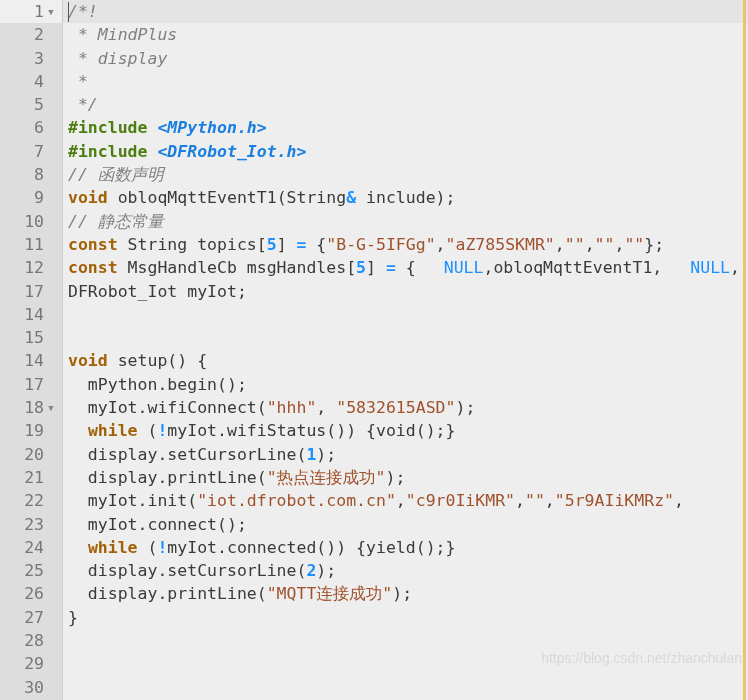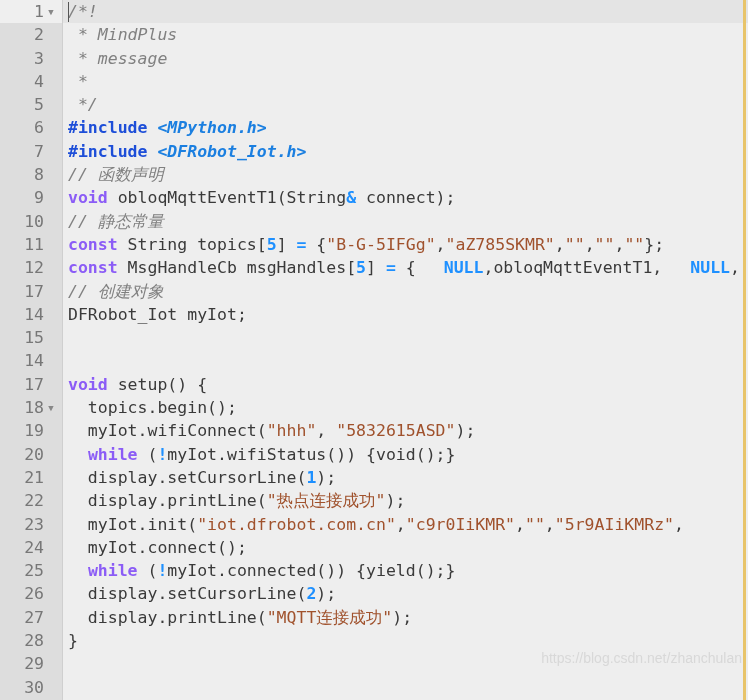--- a/index.html
+++ b/index.html
@@ -86,28 +86,28 @@
     padding-left: 5px;
     box-sizing: border-box;
     color: #444444;
     overflow: hidden;
   }
   .code-row.active {
     background: #e4e4e4;
   }
 
   
-  .t-kw      { color: #8b5cf6; font-weight: bold; }
-  .t-pre     { color: #1d4ed8; font-weight: bold; text-align: right; }
+  .t-kw      { color: #a16207; font-weight: bold; }
+  .t-pre     { color: #4d7c0f; font-weight: bold; text-align: right; }
   .t-inc     { color: #1b7fe0; font-weight: bold; font-style: italic; }
   .t-str     { color: #a0522d; }
   .t-num     { color: #1e90ff; font-weight: bold; }
   .t-op      { color: #1e90ff; font-weight: bold; }
   .t-cmt     { color: #808080; font-style: italic; }
-  .t-const   { color: #1e90ff; font-weight: bold; padding-left: 28px; }
+  .t-const   { color: #1e90ff; font-weight: normal; padding-left: 28px; }
   .t-plain   { color: #3a3a3a; }
 
   
   #caret {
     position: absolute;
     left: 68px;
     top: 2px;
     width: 1px;
     height: 20px;
     background: #555555;
@@ -267,36 +267,35 @@
       </div>
       <div class="gutter-row">
         <span class="lnum">31</span>
       </div>
     </div>
   <div id="gutter-border"></div>
 
   <div id="code-area">
       <div class="code-row active"><span class="t-cmt">/*!</span></div>
       <div class="code-row"><span class="t-cmt"> * MindPlus</span></div>
-      <div class="code-row"><span class="t-cmt"> * message</span></div>
+      <div class="code-row"><span class="t-cmt"> * display</span></div>
       <div class="code-row"><span class="t-cmt"> *</span></div>
       <div class="code-row"><span class="t-cmt"> */</span></div>
       <div class="code-row"><span class="t-pre">#include</span><span class="t-plain"> </span><span class="t-inc">&lt;MPython.h&gt;</span></div>
       <div class="code-row"><span class="t-pre">#include</span><span class="t-plain"> </span><span class="t-inc">&lt;DFRobot_Iot.h&gt;</span></div>
       <div class="code-row"><span class="t-cmt">// 函数声明</span></div>
-      <div class="code-row"><span class="t-kw">void</span><span class="t-plain"> obloqMqttEventT1(String</span><span class="t-op">&amp;</span><span class="t-plain"> connect);</span></div>
+      <div class="code-row"><span class="t-kw">void</span><span class="t-plain"> obloqMqttEventT1(String</span><span class="t-op">&amp;</span><span class="t-plain"> include);</span></div>
       <div class="code-row"><span class="t-cmt">// 静态常量</span></div>
       <div class="code-row"><span class="t-kw">const</span><span class="t-plain"> String topics[</span><span class="t-num">5</span><span class="t-plain">] </span><span class="t-op">=</span><span class="t-plain"> {</span><span class="t-str">"B-G-5IFGg"</span><span class="t-plain">,</span><span class="t-str">"aZ785SKMR"</span><span class="t-plain">,</span><span class="t-str">""</span><span class="t-plain">,</span><span class="t-str">""</span><span class="t-plain">,</span><span class="t-str">""</span><span class="t-plain">};</span></div>
       <div class="code-row"><span class="t-kw">const</span><span class="t-plain"> MsgHandleCb msgHandles[</span><span class="t-num">5</span><span class="t-plain">] </span><span class="t-op">=</span><span class="t-plain"> {</span><span class="t-const">NULL</span><span class="t-plain">,obloqMqttEventT1,</span><span class="t-const">NULL</span><span class="t-plain">,</span></div>
-      <div class="code-row"><span class="t-cmt">// 创建对象</span></div>
       <div class="code-row"><span class="t-plain">DFRobot_Iot myIot;</span></div>
       <div class="code-row">&nbsp;</div>
       <div class="code-row">&nbsp;</div>
       <div class="code-row"><span class="t-kw">void</span><span class="t-plain"> setup() {</span></div>
-      <div class="code-row"><span class="t-plain">  topics.begin();</span></div>
+      <div class="code-row"><span class="t-plain">  mPython.begin();</span></div>
       <div class="code-row"><span class="t-plain">  myIot.wifiConnect(</span><span class="t-str">"hhh"</span><span class="t-plain">, </span><span class="t-str">"5832615ASD"</span><span class="t-plain">);</span></div>
       <div class="code-row"><span class="t-plain">  </span><span class="t-kw">while</span><span class="t-plain"> (</span><span class="t-op">!</span><span class="t-plain">myIot.wifiStatus()) {void();}</span></div>
       <div class="code-row"><span class="t-plain">  display.setCursorLine(</span><span class="t-num">1</span><span class="t-plain">);</span></div>
       <div class="code-row"><span class="t-plain">  display.printLine(</span><span class="t-str">"热点连接成功"</span><span class="t-plain">);</span></div>
       <div class="code-row"><span class="t-plain">  myIot.init(</span><span class="t-str">"iot.dfrobot.com.cn"</span><span class="t-plain">,</span><span class="t-str">"c9r0IiKMR"</span><span class="t-plain">,</span><span class="t-str">""</span><span class="t-plain">,</span><span class="t-str">"5r9AIiKMRz"</span><span class="t-plain">,</span></div>
       <div class="code-row"><span class="t-plain">  myIot.connect();</span></div>
       <div class="code-row"><span class="t-plain">  </span><span class="t-kw">while</span><span class="t-plain"> (</span><span class="t-op">!</span><span class="t-plain">myIot.connected()) {yield();}</span></div>
       <div class="code-row"><span class="t-plain">  display.setCursorLine(</span><span class="t-num">2</span><span class="t-plain">);</span></div>
       <div class="code-row"><span class="t-plain">  display.printLine(</span><span class="t-str">"MQTT连接成功"</span><span class="t-plain">);</span></div>
       <div class="code-row"><span class="t-plain">}</span></div>

